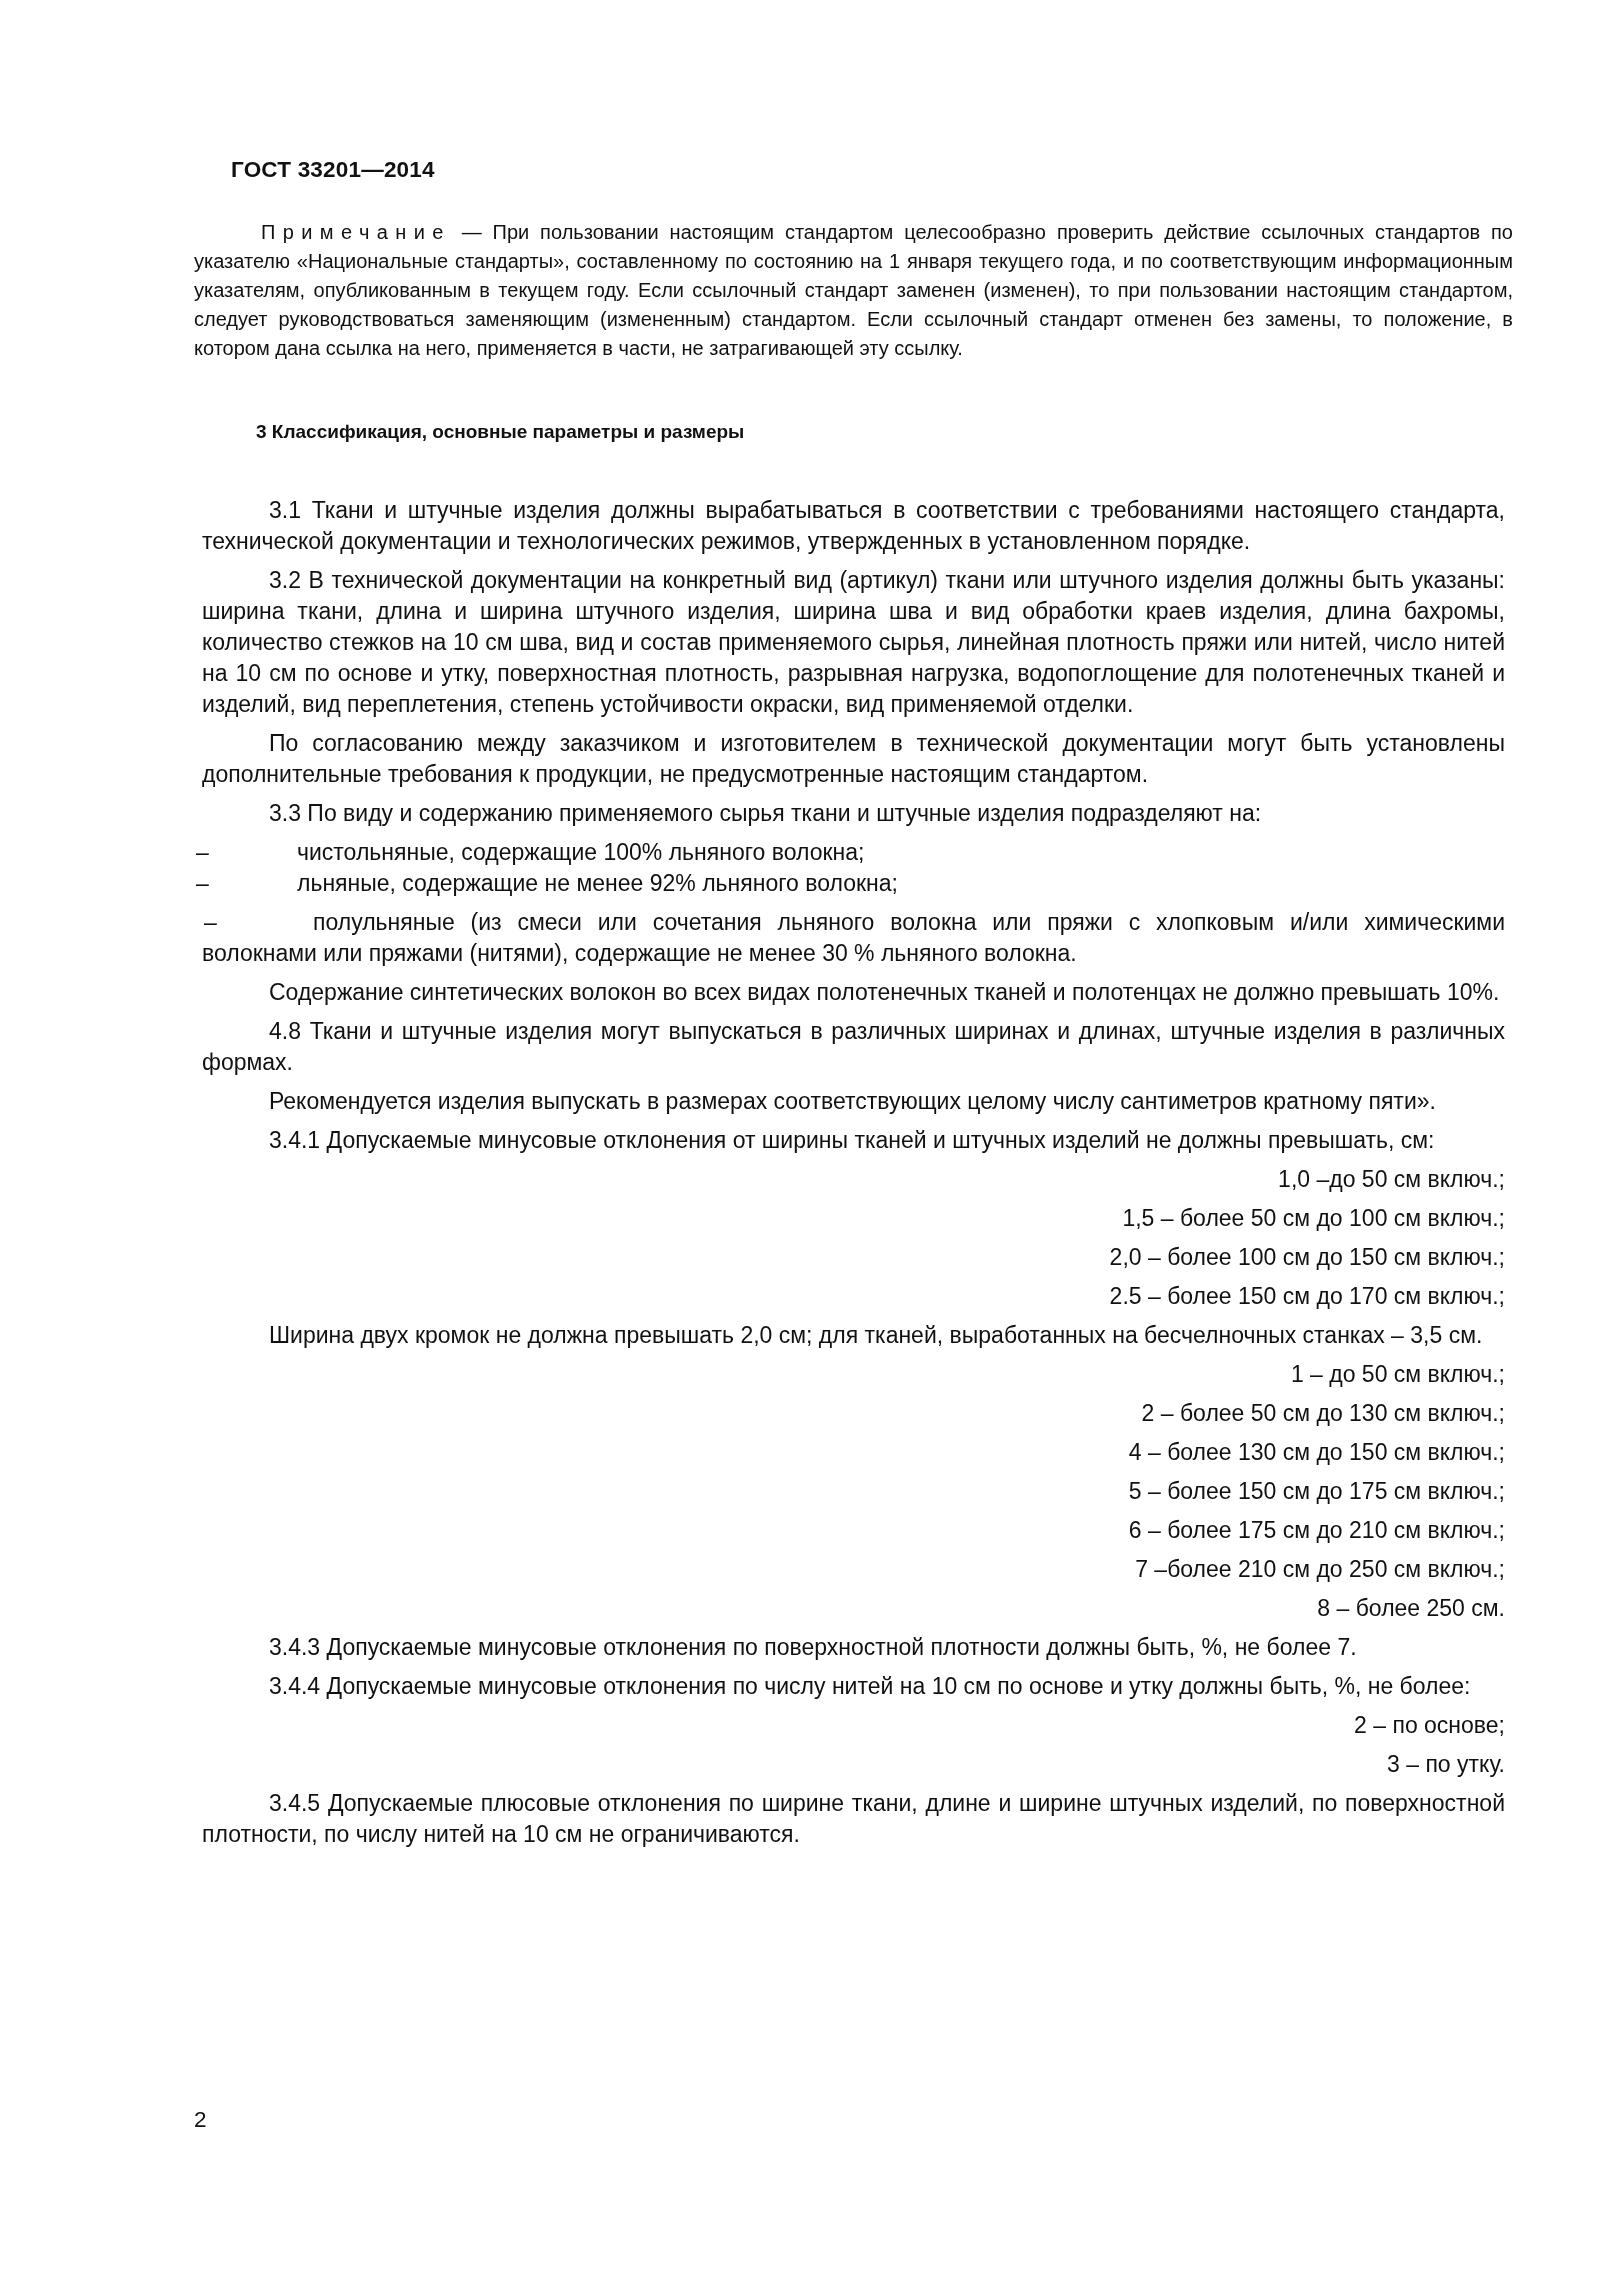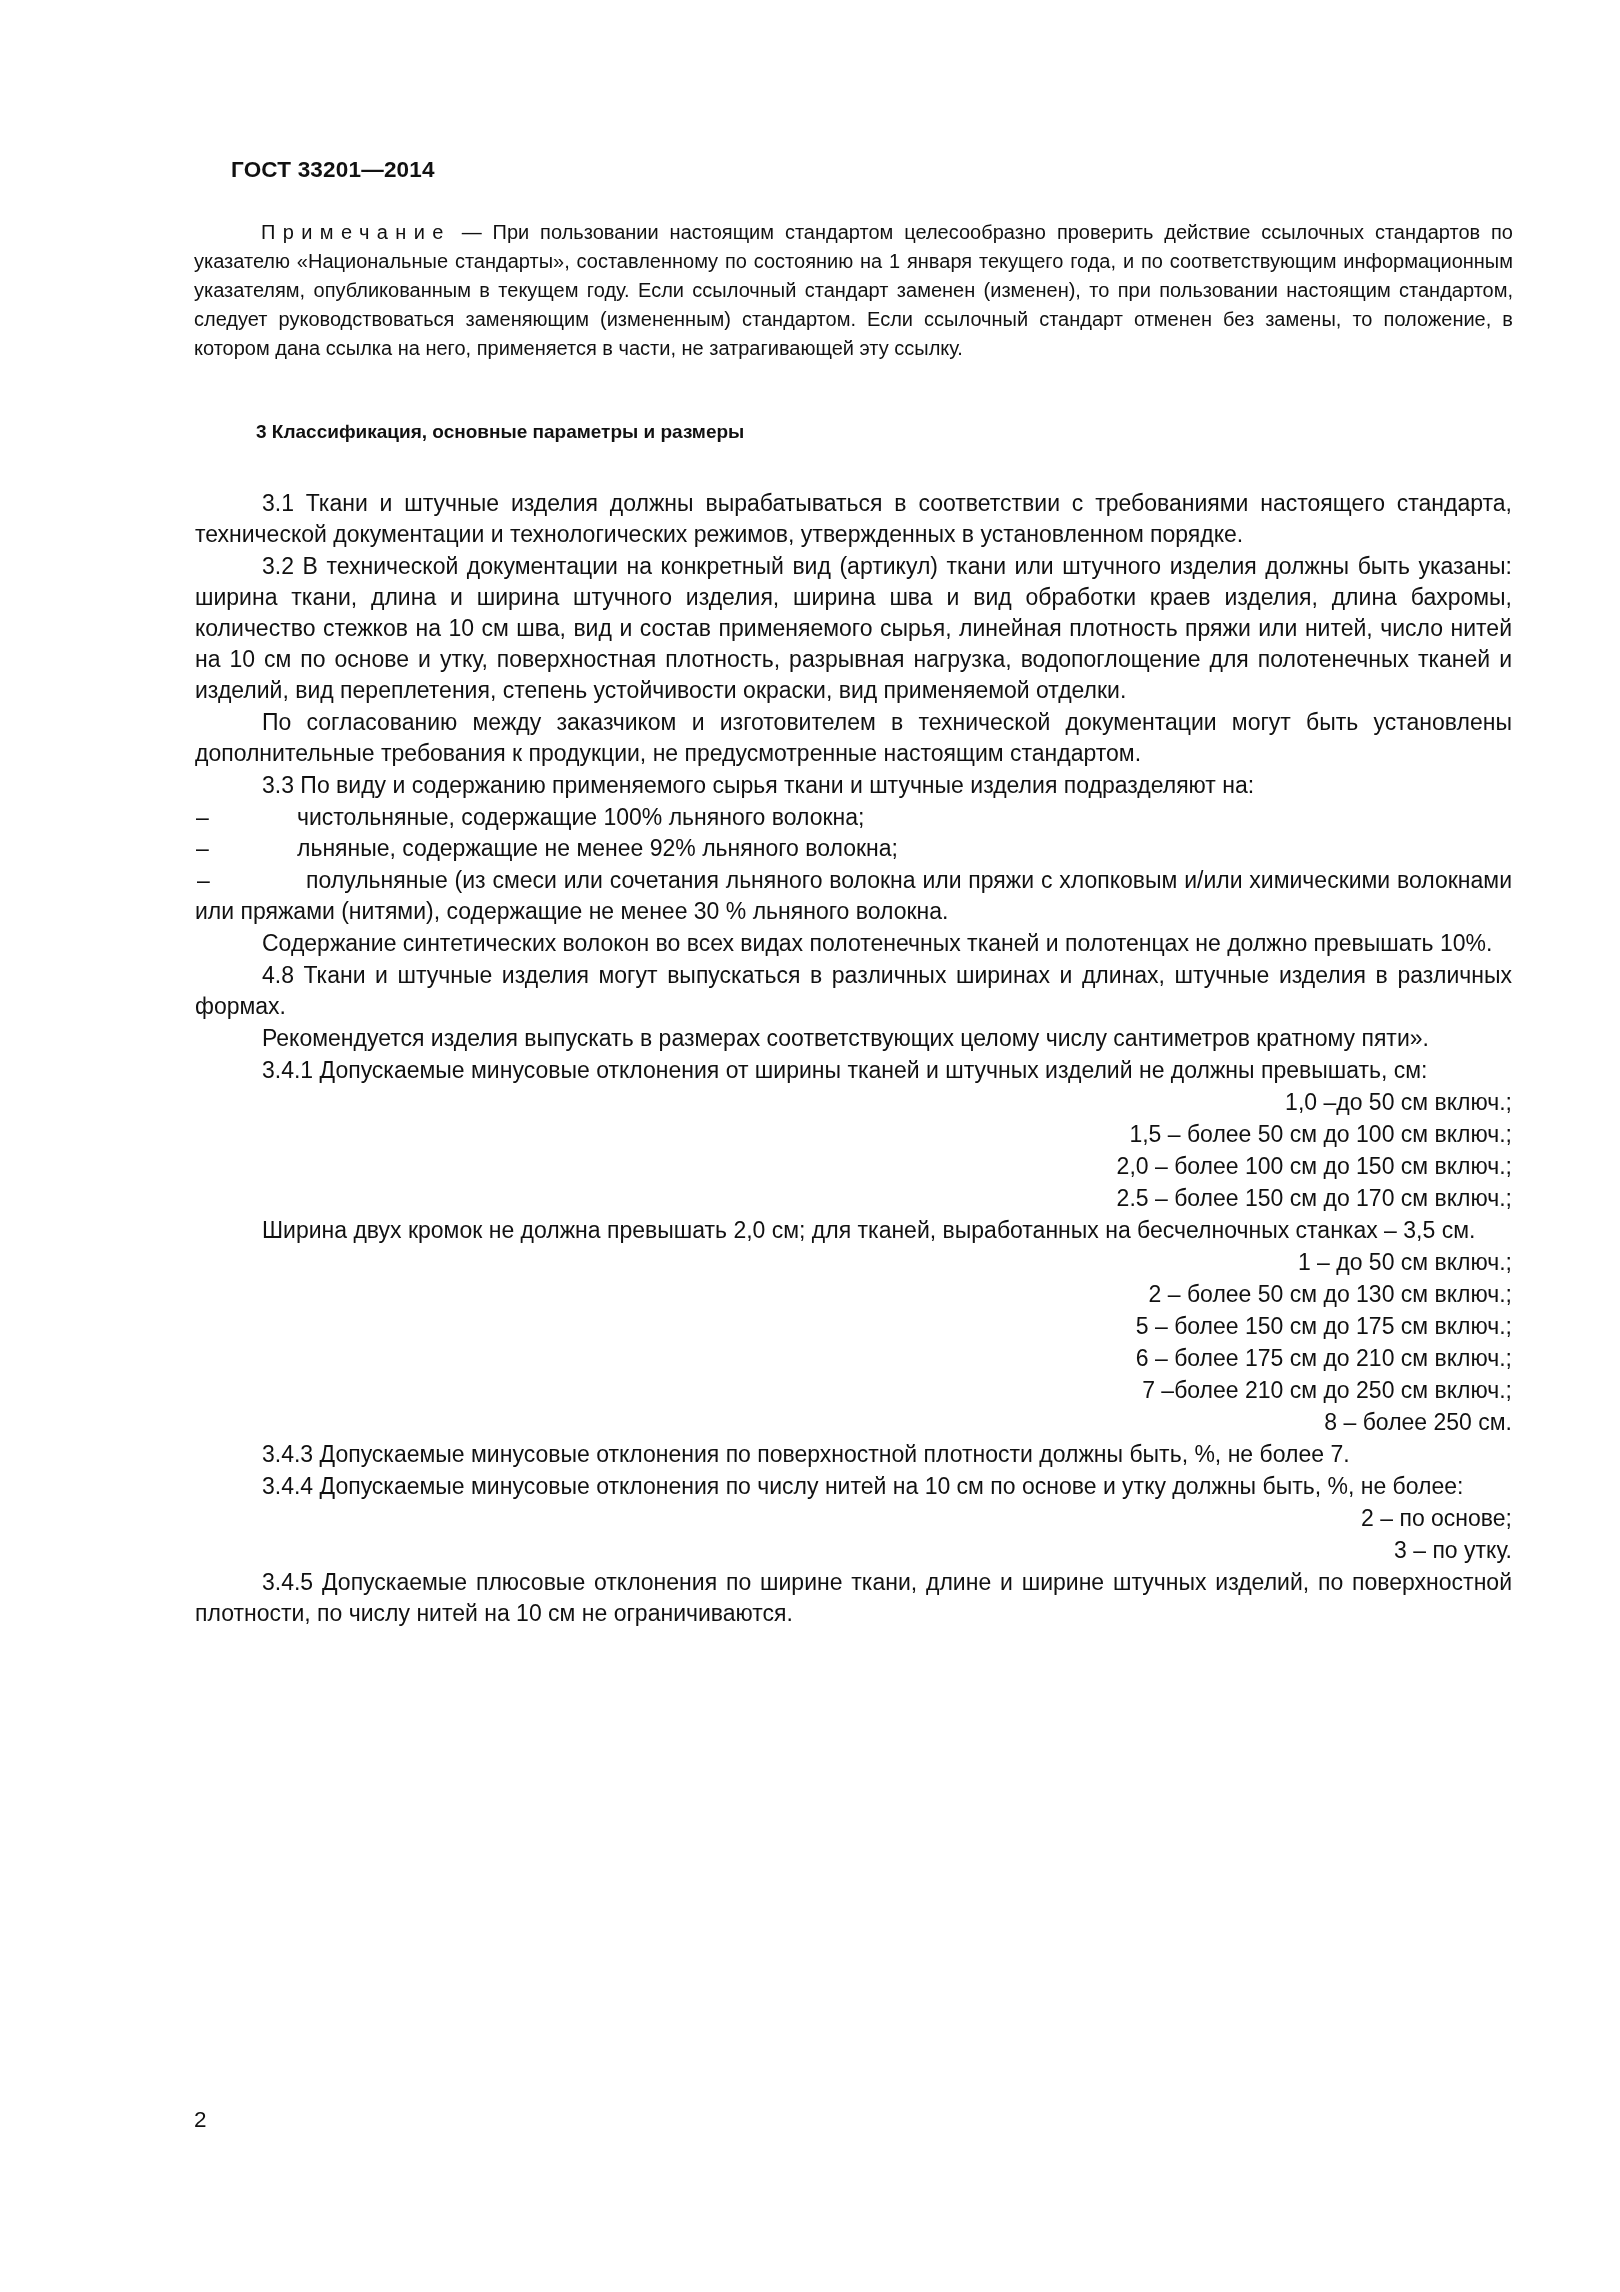--- a/index.html
+++ b/index.html
@@ -54,21 +54,21 @@
   }
   .body {
     position: absolute;
     top: 487px;
     left: 0;
     width: 1319px;
     font-size: 23px;
     line-height: 31px;
   }
   .body p {
-    margin: 1px;
+    margin: 8px;
     text-align: justify;
     text-indent: 67px;
   }
   .body p.list-line {
     text-indent: 0;
     padding-left: 67px;
     text-align: right;
   }
   .body .dash-item {
     display: flex;
@@ -138,20 +138,21 @@
 
     <p class="list-line">1,0 –до 50 см включ.;</p>
     <p class="list-line">1,5 – более 50 см до 100 см включ.;</p>
     <p class="list-line">2,0 – более 100 см до 150 см включ.;</p>
     <p class="list-line">2.5 – более 150 см до 170 см включ.;</p>
 
     <p>Ширина двух кромок не должна превышать 2,0 см; для тканей, выработанных на бесчелночных станках – 3,5 см.</p>
 
     <p class="list-line">1 – до 50 см включ.;</p>
     <p class="list-line">2 – более 50 см до 130 см включ.;</p>
+    <p class="list-line">4 – более 130 см до 150 см включ.;</p>
     <p class="list-line">5 – более 150 см до 175 см включ.;</p>
     <p class="list-line">6 – более 175 см до 210 см включ.;</p>
     <p class="list-line">7 –более 210 см до 250 см включ.;</p>
     <p class="list-line">8 – более 250 см.</p>
 
     <p>3.4.3 Допускаемые минусовые отклонения по поверхностной плотности должны быть, %, не более 7.</p>
     <p>3.4.4 Допускаемые минусовые отклонения по числу нитей на 10 см по основе и утку должны быть, %, не более:</p>
 
     <p class="list-line">2 – по основе;</p>
     <p class="list-line">3 – по утку.</p>

